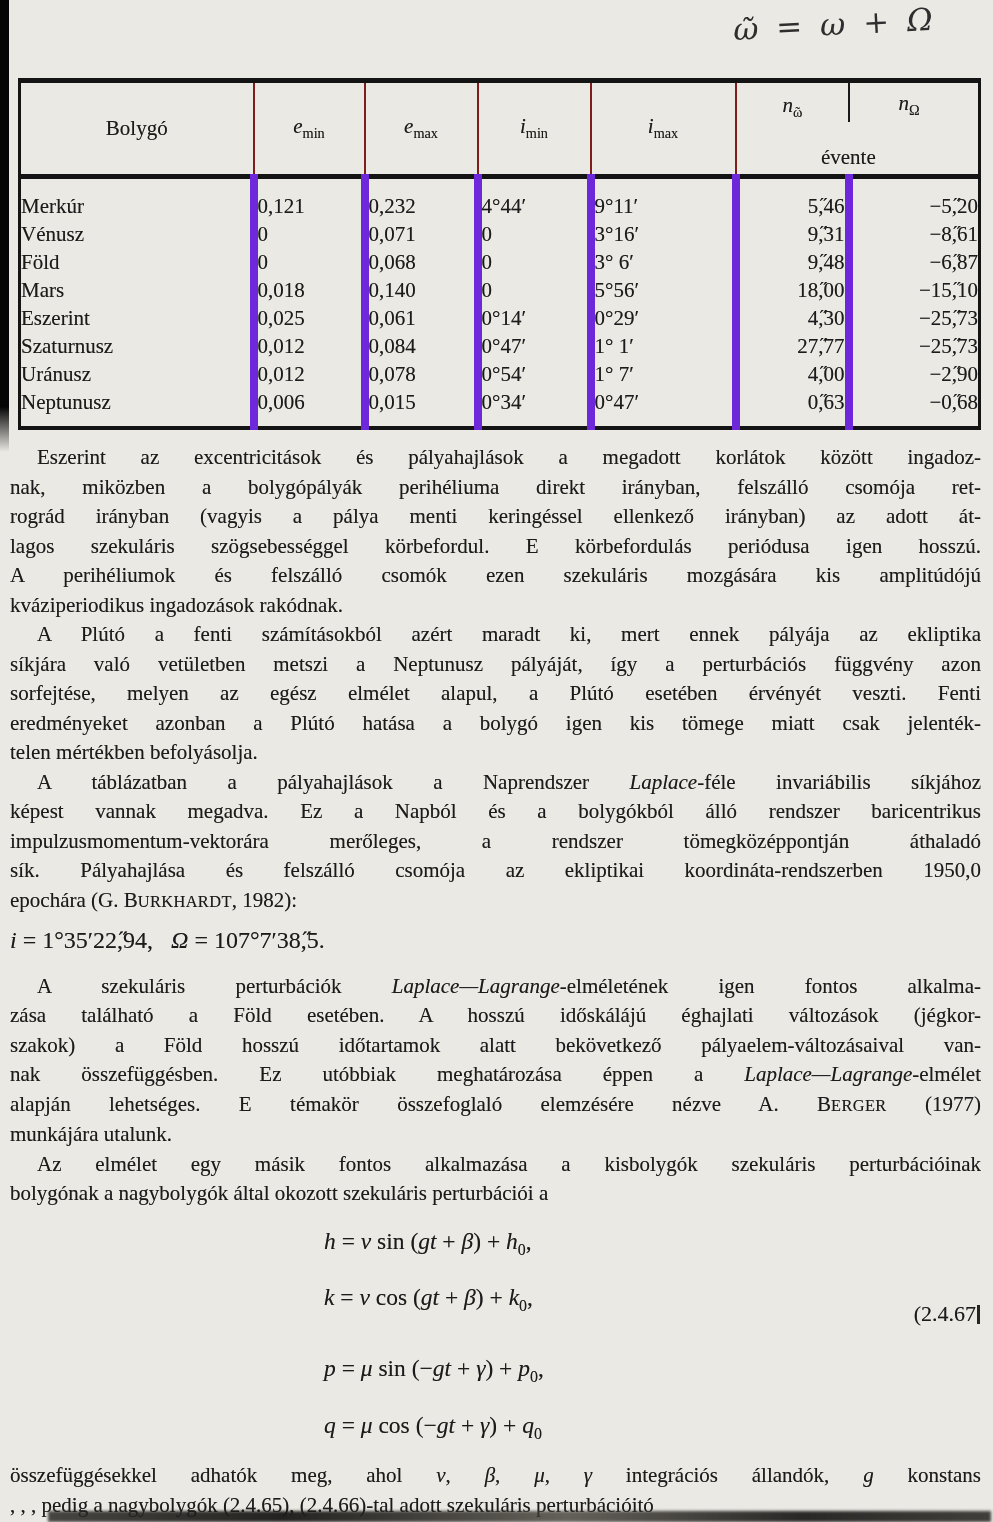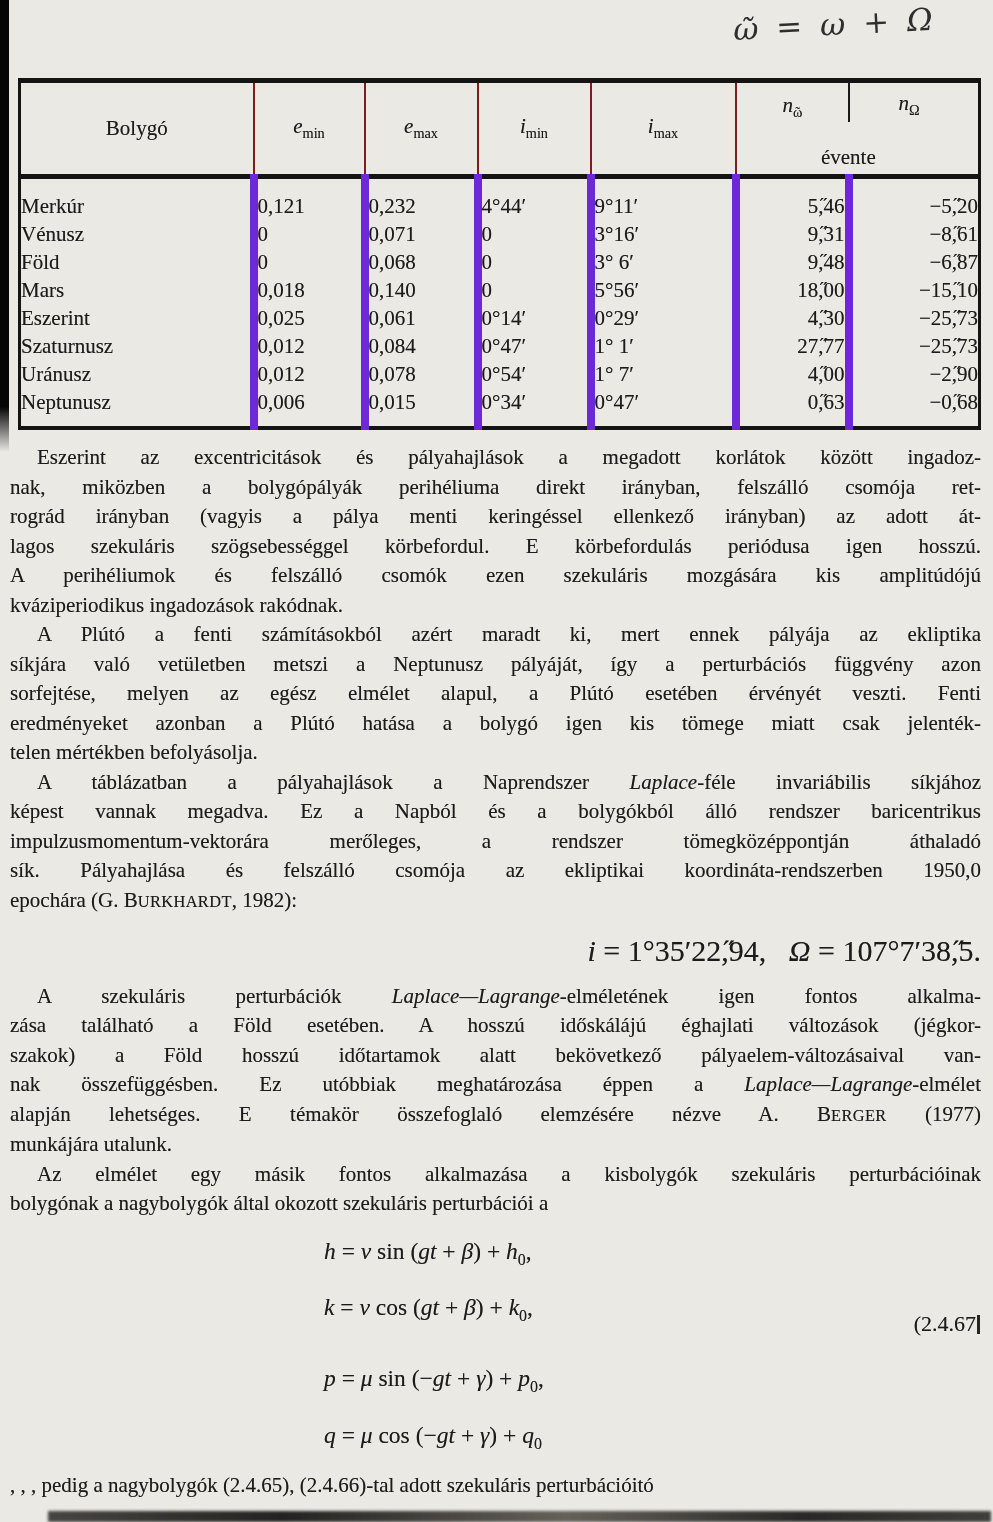--- a/index.html
+++ b/index.html
@@ -53,21 +53,21 @@
   
   .bodytext {
     position:absolute; top:443px; left:0; right:0;
     padding:0 12px 0 10px;
     font-size:21px; line-height:29.5px;
     text-shadow:0 0 .6px rgba(20,20,20,.45);
   }
   .ln { text-align:justify; text-align-last:justify; }
   .ln.last { text-align-last:left; }
   .ln.ind { text-indent:27px; }
-  .formula { margin:20px 0 16px; text-align:right; font-size:30px; }
+  .formula { margin:10px 0 16px; text-align:left; font-size:24px; }
   .equations { position:relative; margin-top:8px; padding-left:314px; margin-bottom:4px; }
   .eq { line-height:48px; font-size:23.5px; }
   .eq.gap { margin-top:14px; }
   .eq-label { position:absolute; right:1px; top:82px; font-size:22px; }
   .cut-mark { display:inline-block; width:3px; height:19px; background:#262620; margin-left:1px; vertical-align:-3px; }
   .sc { font-size:.78em; letter-spacing:.4px; }
 </style>
 </head>
 <body>
 
@@ -219,18 +219,19 @@
 
     <div class="equations">
       <div class="eq"><i>h</i> = <i>ν</i> sin (<i>gt</i> + <i>β</i>) + <i>h</i><sub>0</sub>,</div>
       <div class="eq"><i>k</i> = <i>ν</i> cos (<i>gt</i> + <i>β</i>) + <i>k</i><sub>0</sub>,</div>
       <div class="eq gap"><i>p</i> = <i>μ</i> sin (−<i>gt</i> + <i>γ</i>) + <i>p</i><sub>0</sub>,</div>
       <div class="eq"><i>q</i> = <i>μ</i> cos (−<i>gt</i> + <i>γ</i>) + <i>q</i><sub>0</sub></div>
       <div class="eq-label"><span>(2.4.67</span><span class="cut-mark"></span></div>
     </div>
 
     <div>
+      <div class="ln">összefüggésekkel adhatók meg, ahol <i>ν</i>, <i>β</i>, <i>μ</i>, <i>γ</i> integrációs állandók, <i>g</i> konstans</div>
       <div class="ln last">, , ,  pedig a nagybolygók (2.4.65), (2.4.66)-tal adott szekuláris perturbációitó</div>
     </div>
   </div>
 
   <div class="scan-smear"></div>
 </div>
 
 </body></html>

